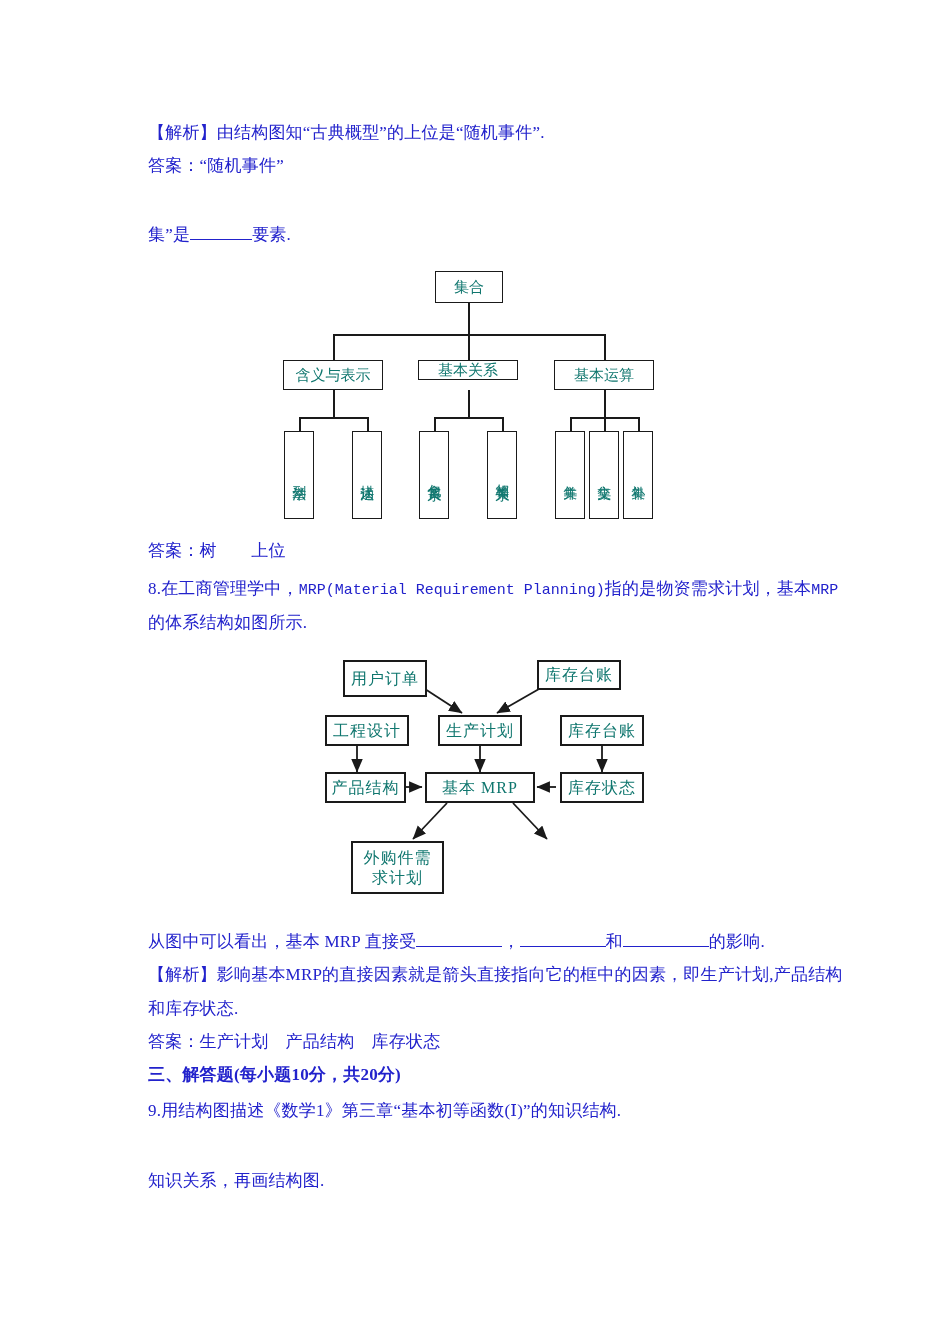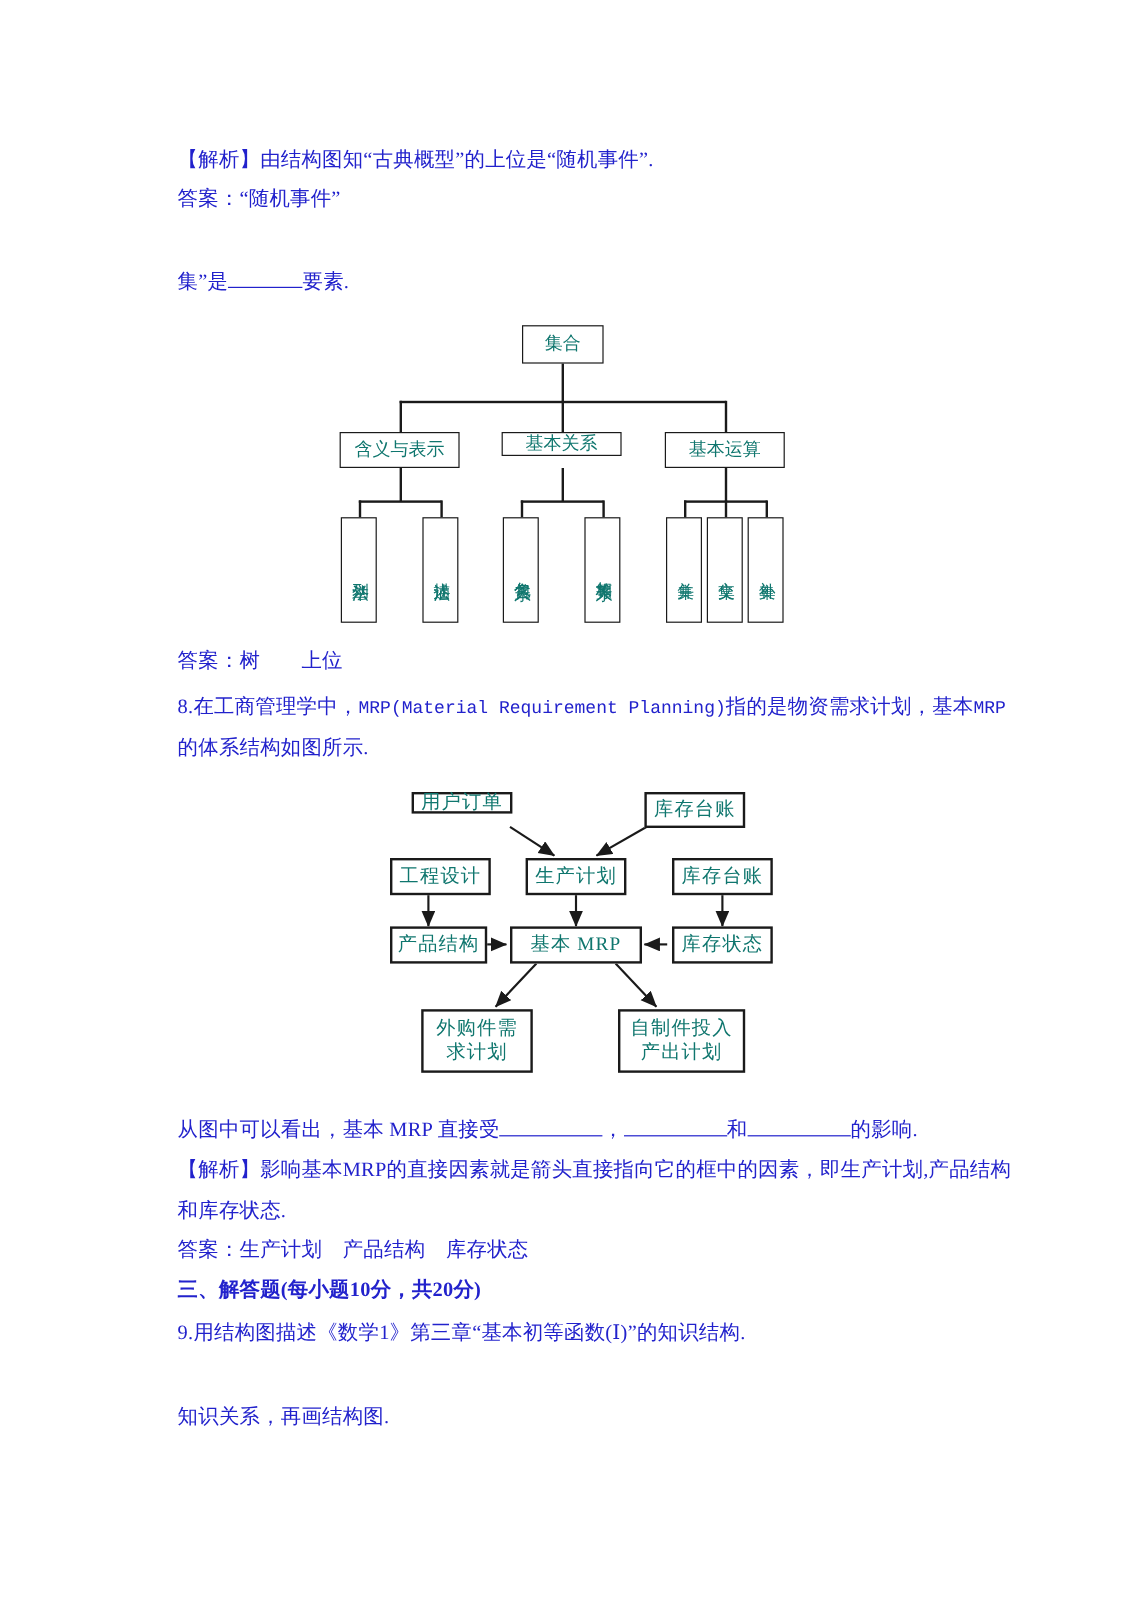--- a/index.html
+++ b/index.html
@@ -174,39 +174,35 @@
         <line x1="78" y1="132" x2="97" y2="132"></line>
 
         <line x1="231" y1="132" x2="212" y2="132"></line>
 
         <line x1="122" y1="148" x2="88" y2="184"></line>
 
         <line x1="188" y1="148" x2="222" y2="184"></line>
       </g>
     </svg>
 
-    <div class="dbox" style="left:18px; top:5px; width:84px; height:18px;">用户订单</div>
+    <div class="dbox" style="left:18px; top:5px; width:84px; height:37px;">用户订单</div>
     <div class="dbox" style="left:212px; top:5px; width:84px; height:30px;">库存台账</div>
 
     <div class="dbox" style="left:0px; top:60px; width:84px; height:31px;">工程设计</div>
     <div class="dbox" style="left:113px; top:60px; width:84px; height:31px;">生产计划</div>
     <div class="dbox" style="left:235px; top:60px; width:84px; height:31px;">库存台账</div>
 
     <div class="dbox" style="left:0px; top:117px; width:81px; height:31px;">产品结构</div>
     <div class="dbox" style="left:100px; top:117px; width:110px; height:31px;">基本 MRP</div>
     <div class="dbox" style="left:235px; top:117px; width:84px; height:31px;">库存状态</div>
 
     <div class="dbox two-line" style="left:26px; top:186px; width:93px; height:53px; flex-direction:column;">
       <span>外购件需</span>
       <span>求计划</span>
     </div>
-    <div class="dbox two-line" style="left:190px; top:186px; width:106px; height:53px; flex-direction:column;">
-      <span>自制件投入</span>
-      <span>产出计划</span>
-    </div>
   </div>
 
   <div class="txt" style="left:148px; top:931px;">
     <span>从图中可以看出，基本 MRP 直接受</span><span class="blank b9"></span><span>，</span><span class="blank b9"></span><span>和</span><span class="blank b9"></span><span>的影响.</span>
   </div>
 
   <div class="txt" style="left:148px; top:964px;">【解析】影响基本MRP的直接因素就是箭头直接指向它的框中的因素，即生产计划,产品结构</div>
   <div class="txt" style="left:148px; top:998px;">和库存状态.</div>
   <div class="txt" style="left:148px; top:1031px;">答案：生产计划　产品结构　库存状态</div>
 

